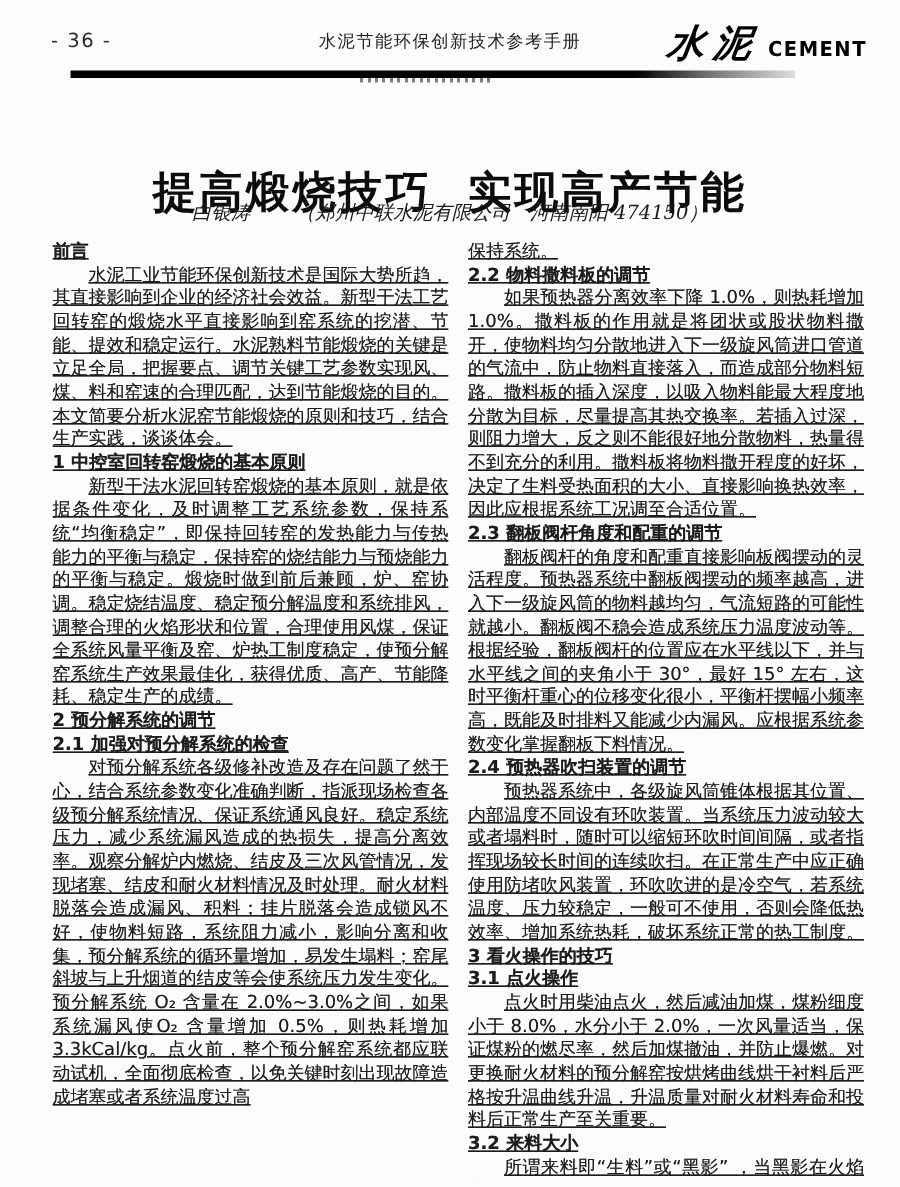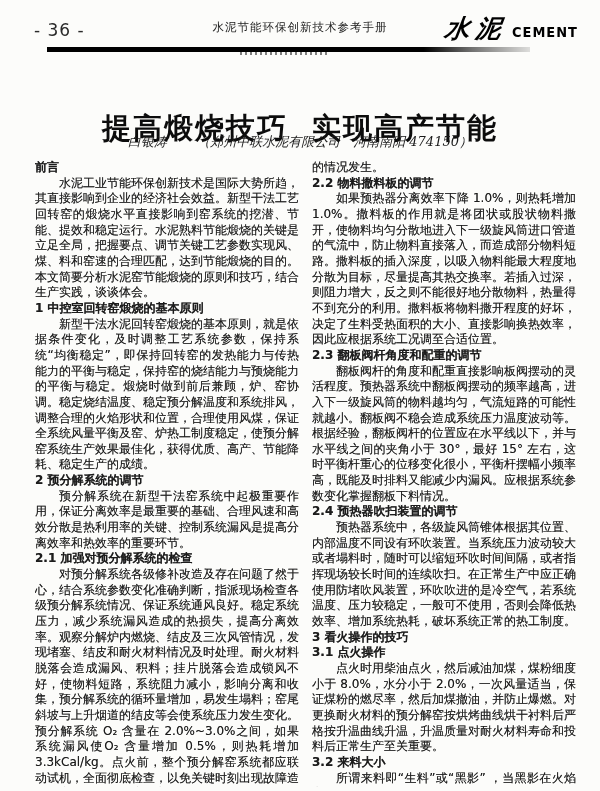--- a/index.html
+++ b/index.html
@@ -8,21 +8,21 @@
     width:600px;height:791px;
     background:#fcfcfa;
     font-family:"DejaVu Sans","Liberation Sans",sans-serif;
     color:#1d1d1d;
     overflow:hidden;
     box-sizing:border-box;
   }
   
   .page-number{
     position:absolute;top:20px;left:34px;
-    font-size:17px;letter-spacing:1px;color:#2a2a2a;
+    font-size:13px;letter-spacing:1px;color:#2a2a2a;
   }
   .booklet-title{
     position:absolute;top:20px;left:0;width:600px;
     text-align:center;font-size:11.5px;letter-spacing:1px;color:#222;
   }
   .logo{
     position:absolute;top:12px;right:22px;
     display:flex;align-items:baseline;gap:5px;
   }
   .logo-cn{
@@ -54,21 +54,21 @@
   }
   .byline{
     position:absolute;top:133px;left:0;width:600px;
     text-align:center;font-size:13px;color:#1a1a1a;
     font-family:"DejaVu Serif","Liberation Serif",serif;font-style:italic;
   }
   .byline .author{margin-right:26px;text-align:center;}
   
   .columns{
     position:absolute;top:160px;left:35px;width:541px;height:627px;
-    display:flex;gap:13px;
+    display:flex;gap:13px;text-decoration:underline;
   }
   .col{
     width:264px;height:627px;overflow:hidden;
     font-size:12px;line-height:15.65px;text-align:justify;
     color:#1c1c1c;
     text-shadow:0 0 .4px rgba(0,0,0,.55);
   }
   .blk{margin:0;}
   .heading{font-weight:700;}
   .para{text-indent:2em;}
@@ -95,27 +95,26 @@
   </div>
 
   <div class="columns">
 
     <div class="col">
       <div class="blk heading">前言</div>
       <div class="blk para">水泥工业节能环保创新技术是国际大势所趋，其直接影响到企业的经济社会效益。新型干法工艺回转窑的煅烧水平直接影响到窑系统的挖潜、节能、提效和稳定运行。水泥熟料节能煅烧的关键是立足全局，把握要点、调节关键工艺参数实现风、煤、料和窑速的合理匹配，达到节能煅烧的目的。本文简要分析水泥窑节能煅烧的原则和技巧，结合生产实践，谈谈体会。</div>
       <div class="blk heading">1 中控室回转窑煅烧的基本原则</div>
       <div class="blk para">新型干法水泥回转窑煅烧的基本原则，就是依据条件变化，及时调整工艺系统参数，保持系统“均衡稳定”，即保持回转窑的发热能力与传热能力的平衡与稳定，保持窑的烧结能力与预烧能力的平衡与稳定。煅烧时做到前后兼顾，炉、窑协调。稳定烧结温度、稳定预分解温度和系统排风，调整合理的火焰形状和位置，合理使用风煤，保证全系统风量平衡及窑、炉热工制度稳定，使预分解窑系统生产效果最佳化，获得优质、高产、节能降耗、稳定生产的成绩。</div>
       <div class="blk heading">2 预分解系统的调节</div>
-      <div class="blk para">预分解系统在新型干法窑系统中起极重要作用，保证分离效率是最重要的基础、合理风速和高效分散是热利用率的关键、控制系统漏风是提高分离效率和热效率的重要环节。</div>
       <div class="blk heading">2.1 加强对预分解系统的检查</div>
       <div class="blk para">对预分解系统各级修补改造及存在问题了然于心，结合系统参数变化准确判断，指派现场检查各级预分解系统情况、保证系统通风良好。稳定系统压力，减少系统漏风造成的热损失，提高分离效率。观察分解炉内燃烧、结皮及三次风管情况，发现堵塞、结皮和耐火材料情况及时处理。耐火材料脱落会造成漏风、积料；挂片脱落会造成锁风不好，使物料短路，系统阻力减小，影响分离和收集，预分解系统的循环量增加，易发生塌料；窑尾斜坡与上升烟道的结皮等会使系统压力发生变化。预分解系统 O₂ 含量在 2.0%~3.0%之间，如果系统漏风使O₂ 含量增加 0.5%，则热耗增加 3.3kCal/kg。点火前，整个预分解窑系统都应联动试机，全面彻底检查，以免关键时刻出现故障造成堵塞或者系统温度过高</div>
     </div>
 
     <div class="col">
-      <div class="blk cont">的情况发生。</div>
+      <div class="blk cont">保持系统。</div>
       <div class="blk heading">2.2 物料撒料板的调节</div>
       <div class="blk para">如果预热器分离效率下降 1.0%，则热耗增加 1.0%。撒料板的作用就是将团状或股状物料撒开，使物料均匀分散地进入下一级旋风筒进口管道的气流中，防止物料直接落入，而造成部分物料短路。撒料板的插入深度，以吸入物料能最大程度地分散为目标，尽量提高其热交换率。若插入过深，则阻力增大，反之则不能很好地分散物料，热量得不到充分的利用。撒料板将物料撒开程度的好坏，决定了生料受热面积的大小、直接影响换热效率，因此应根据系统工况调至合适位置。</div>
       <div class="blk heading">2.3 翻板阀杆角度和配重的调节</div>
       <div class="blk para">翻板阀杆的角度和配重直接影响板阀摆动的灵活程度。预热器系统中翻板阀摆动的频率越高，进入下一级旋风筒的物料越均匀，气流短路的可能性就越小。翻板阀不稳会造成系统压力温度波动等。根据经验，翻板阀杆的位置应在水平线以下，并与水平线之间的夹角小于 30°，最好 15° 左右，这时平衡杆重心的位移变化很小，平衡杆摆幅小频率高，既能及时排料又能减少内漏风。应根据系统参数变化掌握翻板下料情况。</div>
       <div class="blk heading">2.4 预热器吹扫装置的调节</div>
       <div class="blk para">预热器系统中，各级旋风筒锥体根据其位置、内部温度不同设有环吹装置。当系统压力波动较大或者塌料时，随时可以缩短环吹时间间隔，或者指挥现场较长时间的连续吹扫。在正常生产中应正确使用防堵吹风装置，环吹吹进的是冷空气，若系统温度、压力较稳定，一般可不使用，否则会降低热效率、增加系统热耗，破坏系统正常的热工制度。</div>
       <div class="blk heading">3 看火操作的技巧</div>
       <div class="blk heading">3.1 点火操作</div>
       <div class="blk para">点火时用柴油点火，然后减油加煤，煤粉细度小于 8.0%，水分小于 2.0%，一次风量适当，保证煤粉的燃尽率，然后加煤撤油，并防止爆燃。对更换耐火材料的预分解窑按烘烤曲线烘干衬料后严格按升温曲线升温，升温质量对耐火材料寿命和投料后正常生产至关重要。</div>
       <div class="blk heading">3.2 来料大小</div>

